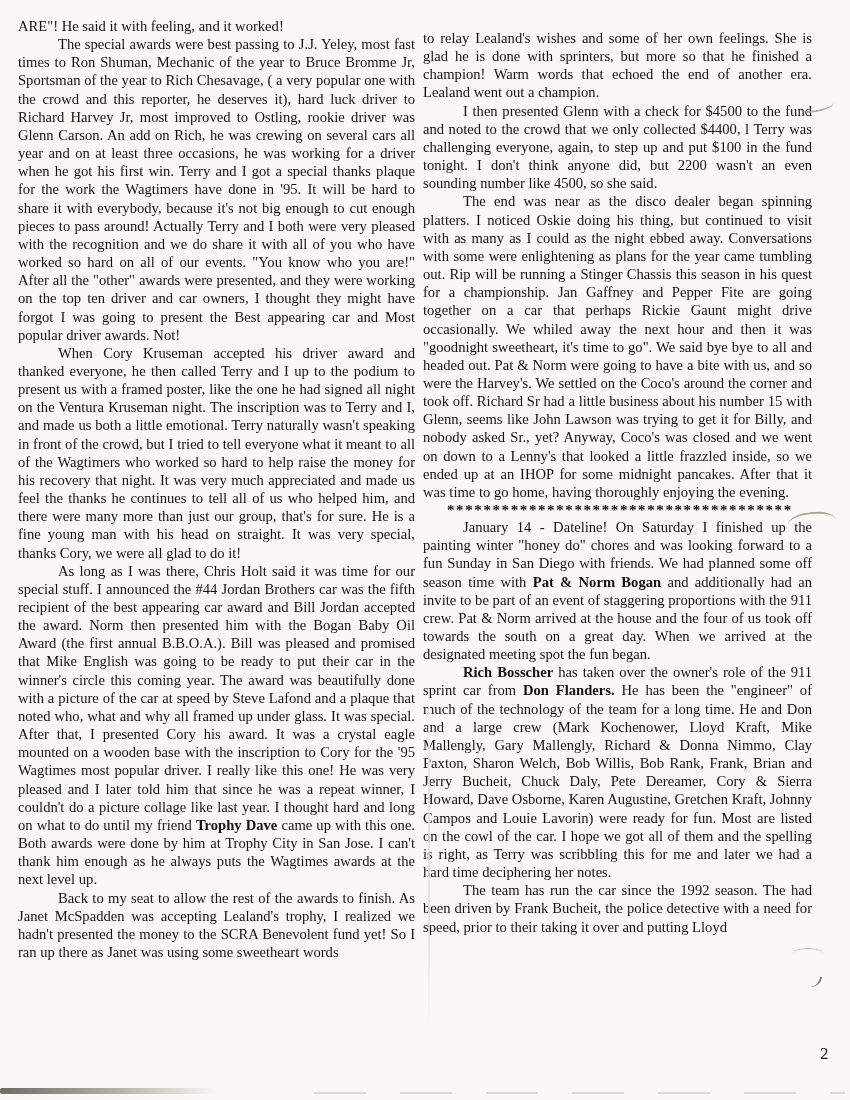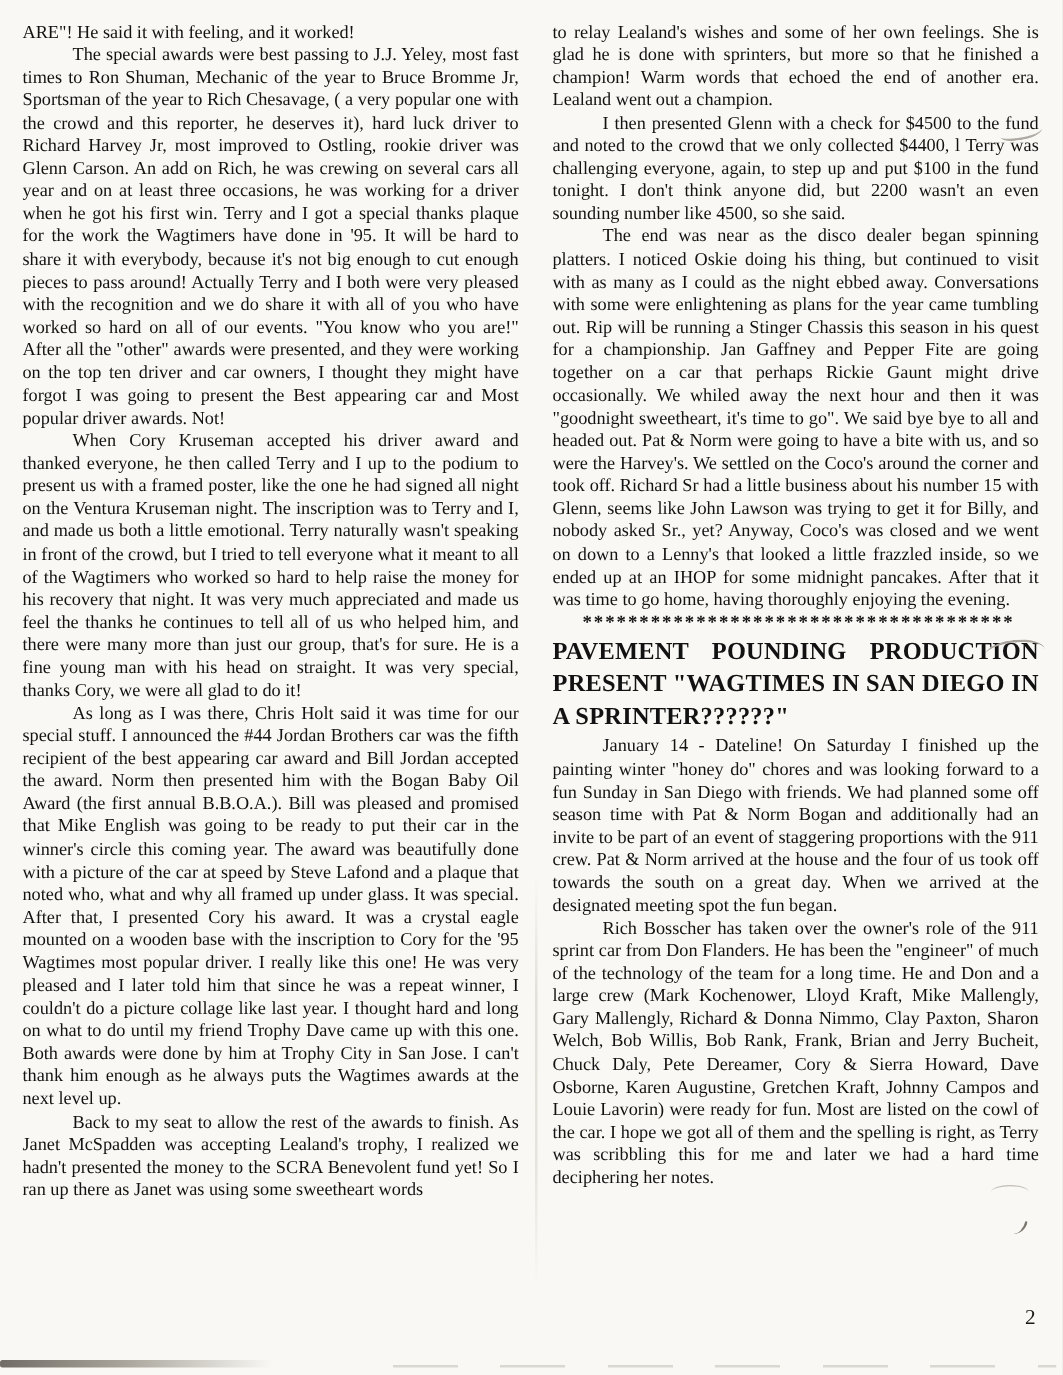--- a/index.html
+++ b/index.html
@@ -15,21 +15,21 @@
     overflow: hidden;
     font-family: "Liberation Serif", "DejaVu Serif", serif;
     color: #121212;
   }
   .col {
     position: absolute;
     top: 17px;
     overflow: hidden;
   }
   .col-left  { left: 18px;  width: 397px; height: 1040px; }
-  .col-right { left: 442px; width: 389px; height: 1040px; }
+  .col-right { left: 423px; width: 389px; height: 1040px; margin-top: 12px; }
 
   .col p {
     margin: 0;
     font-size: 14.6px;
     line-height: 18.15px;
     text-align: justify;
   }
   .col p.indent { text-indent: 40px; }
   .col p.heading {
     font-weight: bold;
@@ -42,21 +42,21 @@
     text-align: left;
     text-indent: 24px;
     font-weight: bold;
     font-size: 15px;
     line-height: 15px;
     letter-spacing: 1.6px;
     margin-top: 2px;
     white-space: nowrap;
     overflow: hidden;
   }
-  .b { font-weight: normal; }
+  .b { font-weight: bold; }
 
   .page-number {
     position: absolute;
     left: 820px;
     top: 1044px;
     font-size: 17px;
     font-family: "Liberation Serif", "DejaVu Serif", serif;
     color: #1a1a1a;
   }
 
@@ -114,23 +114,23 @@
       <p class="body indent"><span>The special awards were best passing to J.J. Yeley, most fast times to Ron Shuman, Mechanic of the year to Bruce Bromme Jr, Sportsman of the year to Rich Chesavage, ( a very popular one with the crowd and this reporter, he deserves it), hard luck driver to Richard Harvey Jr, most improved to Ostling, rookie driver was Glenn Carson. An add on Rich, he was crewing on several cars all year and on at least three occasions, he was working for a driver when he got his first win. Terry and I got a special thanks plaque for the work the Wagtimers have done in '95. It will be hard to share it with everybody, because it's not big enough to cut enough pieces to pass around! Actually Terry and I both were very pleased with the recognition and we do share it with all of you who have worked so hard on all of our events. "You know who you are!" After all the "other" awards were presented, and they were working on the top ten driver and car owners, I thought they might have forgot I was going to present the Best appearing car and Most popular driver awards. Not!</span></p>
       <p class="body indent"><span>When Cory Kruseman accepted his driver award and thanked everyone, he then called Terry and I up to the podium to present us with a framed poster, like the one he had signed all night on the Ventura Kruseman night. The inscription was to Terry and I, and made us both a little emotional. Terry naturally wasn't speaking in front of the crowd, but I tried to tell everyone what it meant to all of the Wagtimers who worked so hard to help raise the money for his recovery that night. It was very much appreciated and made us feel the thanks he continues to tell all of us who helped him, and there were many more than just our group, that's for sure. He is a fine young man with his head on straight. It was very special, thanks Cory, we were all glad to do it!</span></p>
       <p class="body indent"><span>As long as I was there, Chris Holt said it was time for our special stuff. I announced the #44 Jordan Brothers car was the fifth recipient of the best appearing car award and Bill Jordan accepted the award. Norm then presented him with the Bogan Baby Oil Award (the first annual B.B.O.A.). Bill was pleased and promised that Mike English was going to be ready to put their car in the winner's circle this coming year. The award was beautifully done with a picture of the car at speed by Steve Lafond and a plaque that noted who, what and why all framed up under glass. It was special.  After that, I presented Cory his award.  It was a crystal eagle mounted on a wooden base with the inscription to Cory for the '95 Wagtimes most popular driver. I really like this one! He was very pleased and I later told him that since he was a repeat winner, I couldn't do a picture collage like last year. I thought hard and long on what to do until my friend </span><span class="b">Trophy Dave</span><span> came up with this one. Both awards were done by  him at Trophy City in San Jose. I can't thank him enough as he always puts the Wagtimes awards at the next level up.</span></p>
       <p class="body indent"><span>Back to my seat to allow the rest of the awards to finish. As Janet McSpadden was accepting Lealand's trophy, I realized we hadn't presented the money to the SCRA Benevolent fund yet! So I ran up there as Janet was using some sweetheart words</span></p>
     </div>
   <div class="col col-right">
       <p class="body"><span>to relay Lealand's wishes and some of her own feelings. She is glad he is done with sprinters, but more so that he finished a champion! Warm words that echoed the end of another era. Lealand went out a champion.</span></p>
       <p class="body indent"><span>I then presented Glenn with a check for $4500 to the fund and noted to the crowd that we only collected $4400, l Terry was challenging everyone, again,  to step up and put $100 in the fund tonight. I don't think anyone did, but 2200 wasn't an even sounding number like 4500, so she said.</span></p>
       <p class="body indent"><span>The end was near as the disco dealer began spinning platters. I noticed Oskie doing his thing, but continued to visit with as many as I could as the night ebbed away. Conversations with some were enlightening as plans for the year came tumbling out. Rip will be running a Stinger Chassis this season in his quest for a championship. Jan Gaffney and Pepper Fite are going together on a car that perhaps Rickie Gaunt might drive occasionally. We whiled away the next hour and then it was "goodnight sweetheart, it's time to go". We said bye bye to all and headed out. Pat &amp; Norm were going to have a bite with us, and so were the Harvey's. We settled on the Coco's around the corner and took off. Richard Sr had a little business about his number 15 with Glenn, seems like John Lawson was trying to get it for Billy, and nobody asked Sr., yet? Anyway, Coco's was closed and we went on down to a Lenny's that looked a little frazzled inside, so we ended up at an IHOP for some midnight pancakes. After that it was time to go home, having thoroughly enjoying the evening.</span></p>
       <p class="divider"><span>**************************************</span></p>
-      <p class="heading"><span>PAVEMENT POUNDING PRODUCTION PRESENT "WAGTIMES IN SAN DIEGO IN A SPRINTER??????"</span></p>
       <p class="body indent"><span>January 14 - Dateline! On Saturday I finished up the painting winter "honey do" chores and was looking forward to a fun Sunday in San Diego with friends. We had planned some off season time with </span><span class="b">Pat &amp; Norm Bogan</span><span> and additionally had an invite to be part of an event of staggering proportions with the 911 crew. Pat &amp; Norm arrived at the house and the four of us took off towards the south on a great day. When we arrived at the designated meeting spot the fun began.</span></p>
       <p class="body indent"><span class="b">Rich Bosscher</span><span> has taken over the owner's role of the 911 sprint car from </span><span class="b">Don Flanders.</span><span> He has been the "engineer" of much of the technology of the team for a long time. He and Don and a large crew (Mark Kochenower, Lloyd Kraft, Mike Mallengly, Gary Mallengly, Richard &amp; Donna Nimmo, Clay Paxton, Sharon Welch, Bob Willis, Bob Rank, Frank, Brian and Jerry Bucheit, Chuck Daly, Pete Dereamer, Cory &amp; Sierra Howard, Dave Osborne, Karen Augustine, Gretchen Kraft, Johnny Campos and Louie Lavorin) were ready for fun. Most are listed on the cowl of the car. I hope we got all of them and the spelling is right, as Terry was scribbling this for me and later we had a hard time deciphering her notes.</span></p>
+      <p class="body indent"><span>The team has run the car since the 1992 season. The  had been driven by Frank Bucheit, the police detective with a need for speed, prior to their taking it over and putting Lloyd</span></p>
     </div>
 
   <div class="page-number">2</div>
 
   <div class="artifact wrinkle-check-top"></div>
   <div class="artifact wrinkle-arc-heading"></div>
   <div class="artifact wrinkle-notes"></div>
   <div class="artifact wrinkle-season"></div>
   <div class="artifact gutter-streak"></div>
   <div class="artifact bottom-shadow-left"></div>

